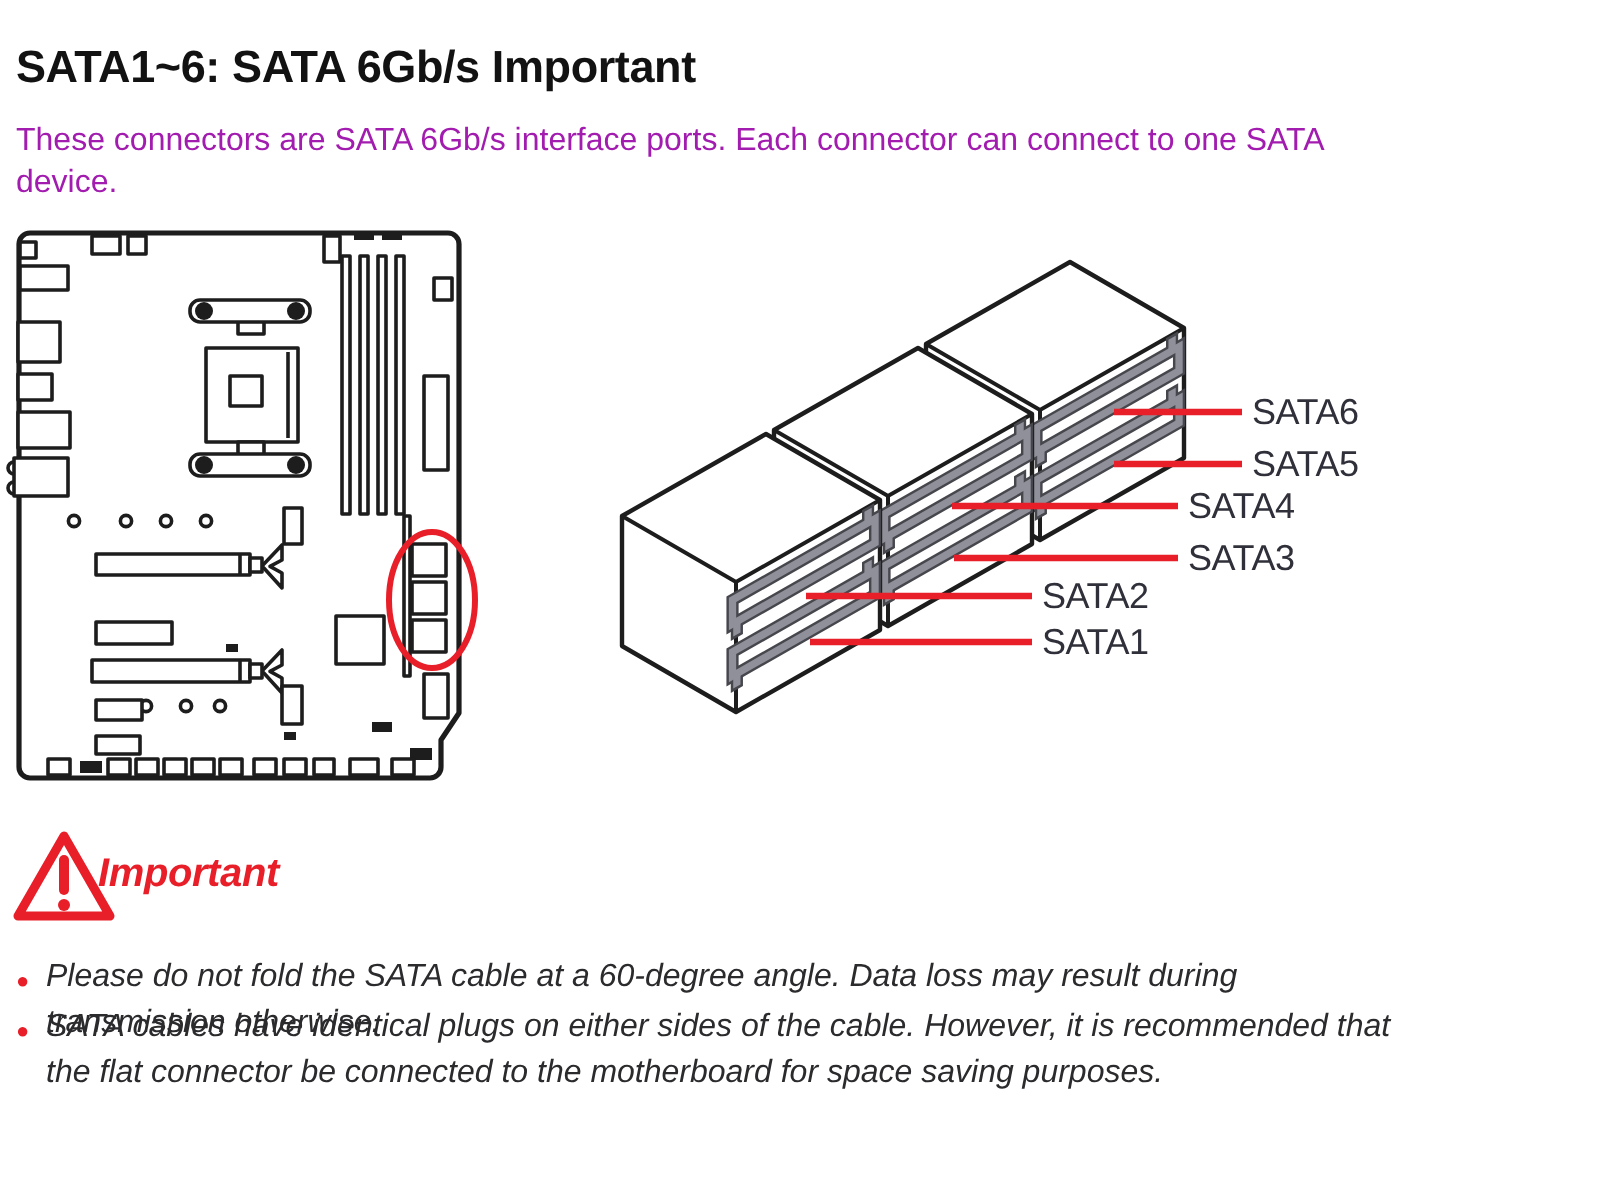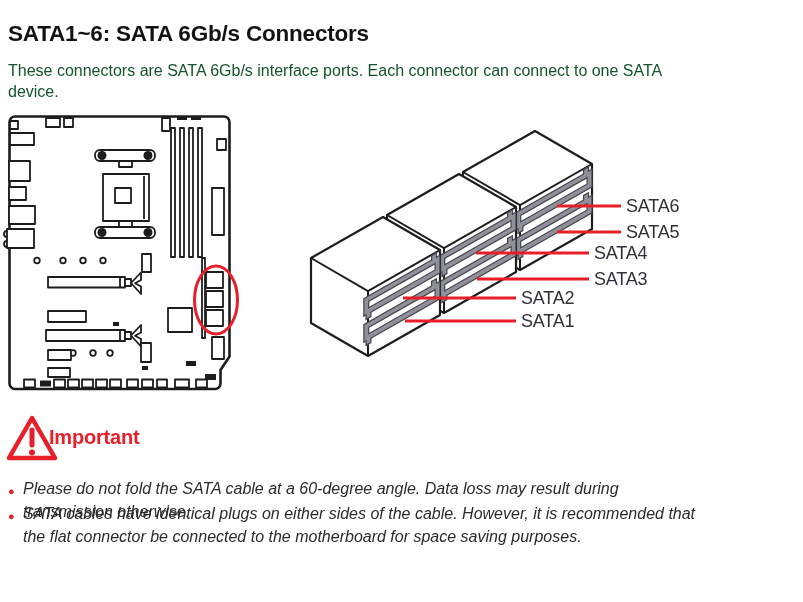--- a/index.html
+++ b/index.html
@@ -3,21 +3,21 @@
 <meta charset="utf-8">
 <style>
   html,body{margin:0;padding:0;background:#ffffff;}
   body{width:803px;height:602px;position:relative;overflow:hidden;
        font-family:"Liberation Sans",sans-serif;color:#232323;}
   :root{--red:#e81e28;--ink:#1d1d1d;}
 
   .page-title{position:absolute;left:8px;top:5px;font-size:22.5px;line-height:28px;
               font-weight:700;color:#121212;letter-spacing:-0.2px;}
   .intro{position:absolute;left:8px;top:44px;width:672px;font-size:16px;
-         line-height:21px;color:#14532d;}
+         line-height:21px;color:#a21caf;}
 
   svg{position:absolute;overflow:visible;}
   .mb-svg{left:0;top:112px;width:242px;height:290px;}
   .conn-svg{left:300px;top:112px;width:503px;height:258px;}
 
   
   .mb-ln{fill:#ffffff;stroke:var(--ink);stroke-width:1.8;stroke-linejoin:round;}
   .mb-out{fill:#ffffff;stroke:var(--ink);stroke-width:2.6;stroke-linejoin:round;}
   .mb-f{fill:var(--ink);stroke:none;}
   .mb-e{fill:none;stroke:var(--ink);stroke-width:1.8;}
@@ -29,32 +29,32 @@
   .ro{fill:#ffffff;stroke:#46464d;stroke-width:7;}
   .ri{fill:none;stroke:#90909a;stroke-width:4.2;}
   .fo{fill:none;stroke:#46464d;stroke-width:7;}
   .fi{fill:none;stroke:#90909a;stroke-width:4.2;}
   .ldr{stroke-width:3.2;}
   .lbl{font-family:"Liberation Sans",sans-serif;font-size:18px;letter-spacing:-0.2px;}
 
   
   .imp-icon{left:6px;top:414px;width:52px;height:50px;}
   .imp-head{position:absolute;left:49px;top:426px;font-size:20px;font-weight:700;
-            color:var(--red);letter-spacing:-0.2px;}
+            font-style:italic;color:var(--red);letter-spacing:-0.2px;}
   .bullet{position:absolute;left:8px;width:678px;padding-left:15px;
           font-style:italic;font-size:16px;line-height:23px;color:#2b2b2e;}
   .bullet::before{content:"\25CF";position:absolute;left:0;top:3px;
                   font-size:11px;color:var(--red);font-style:normal;}
   .b1{top:461px;}
   .b2{top:486px;}
 </style>
 </head>
 <body>
 
-<h1 class="page-title">SATA1~6: SATA 6Gb/s Connectors</h1>
+<h1 class="page-title">SATA1~6: SATA 6Gb/s Important</h1>
 <p class="intro">These connectors are SATA 6Gb/s interface ports. Each connector can connect to one SATA device.</p>
 
 <svg class="mb-svg" viewBox="0 112 242 290">
   <path class="mb-out" d="M15 116.5 H224 A5.5 5.5 0 0 1 229.5 122 V356.5 L220.5 370 V383.5 A5.5 5.5 0 0 1 215 389 H15 A5.5 5.5 0 0 1 9.5 383.5 V122 A5.5 5.5 0 0 1 15 116.5 Z"></path>
 
   <g>
     <rect class="mb-ln" x="46" y="118" width="14" height="9"></rect>
     <rect class="mb-ln" x="64" y="118" width="9" height="9"></rect>
     <rect class="mb-ln" x="162" y="118" width="8" height="13"></rect>
     <rect class="mb-f" x="177" y="116" width="10" height="4"></rect>

